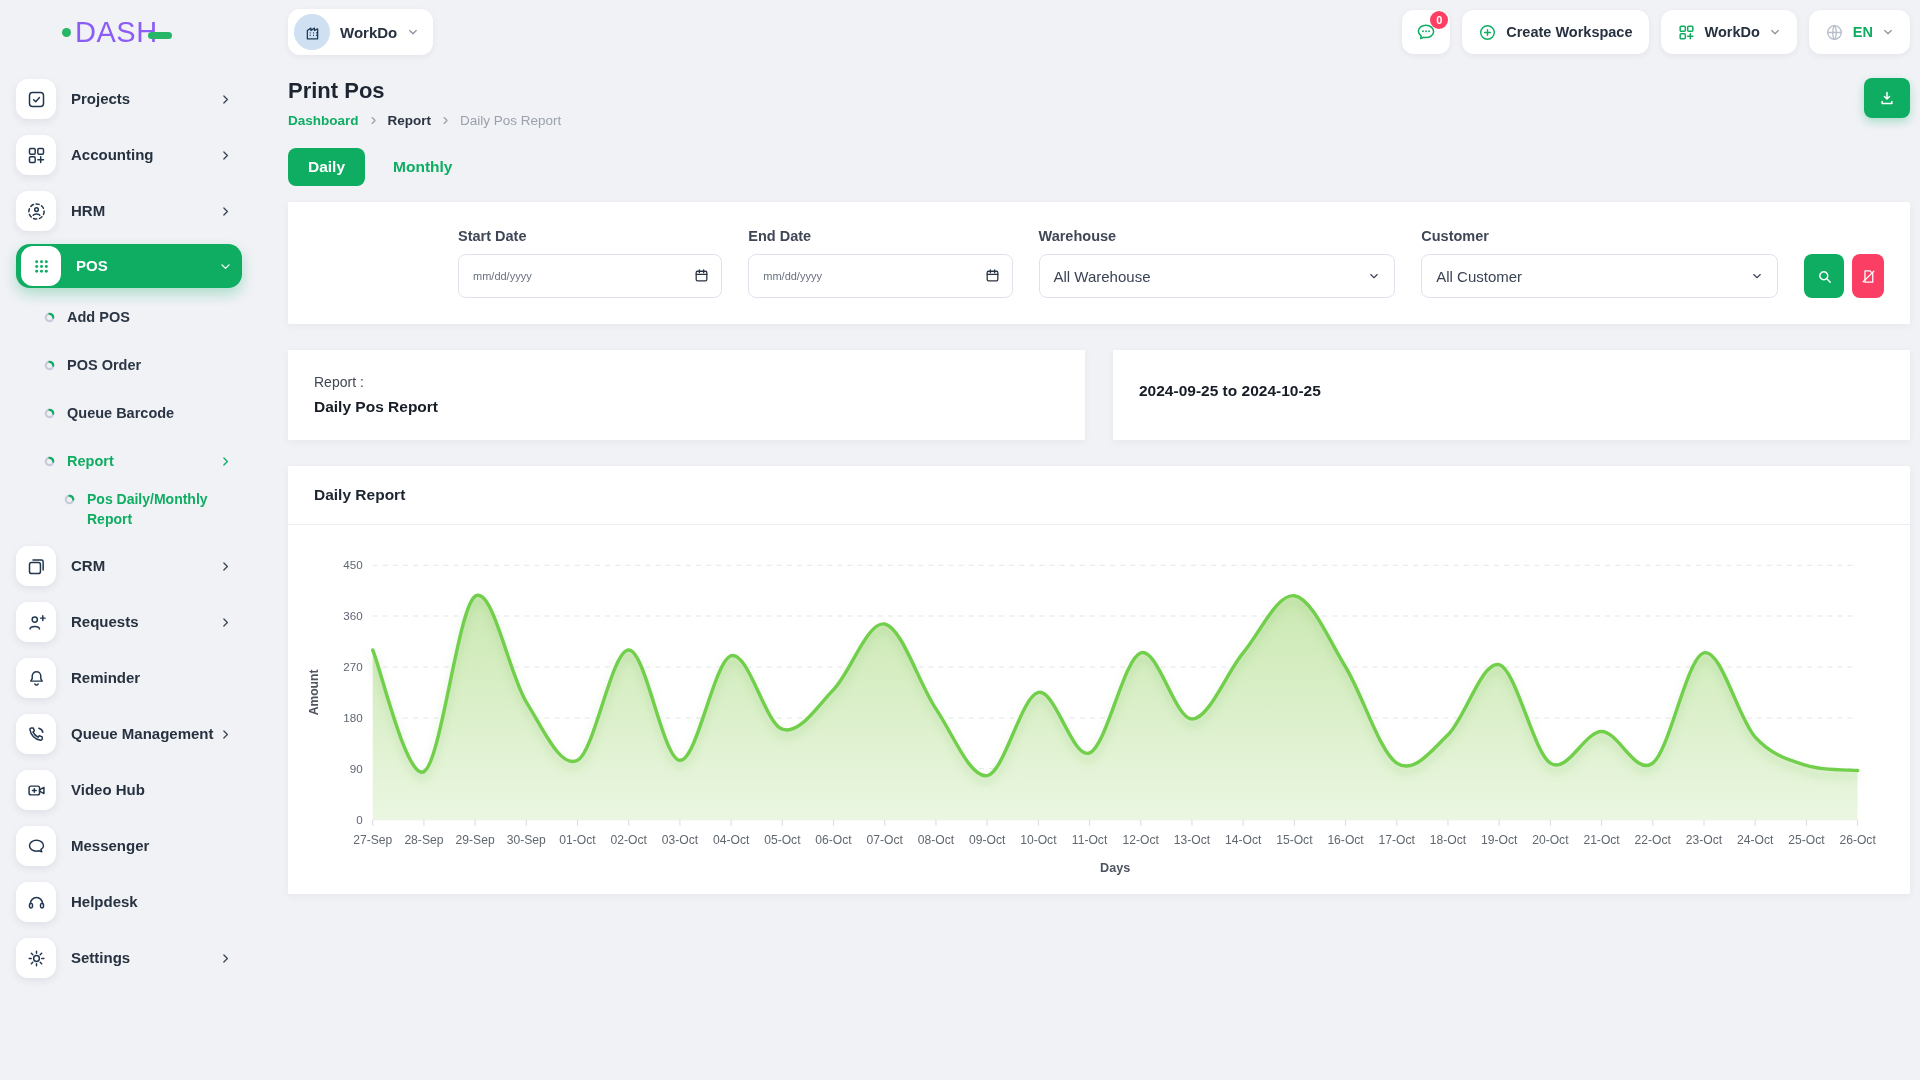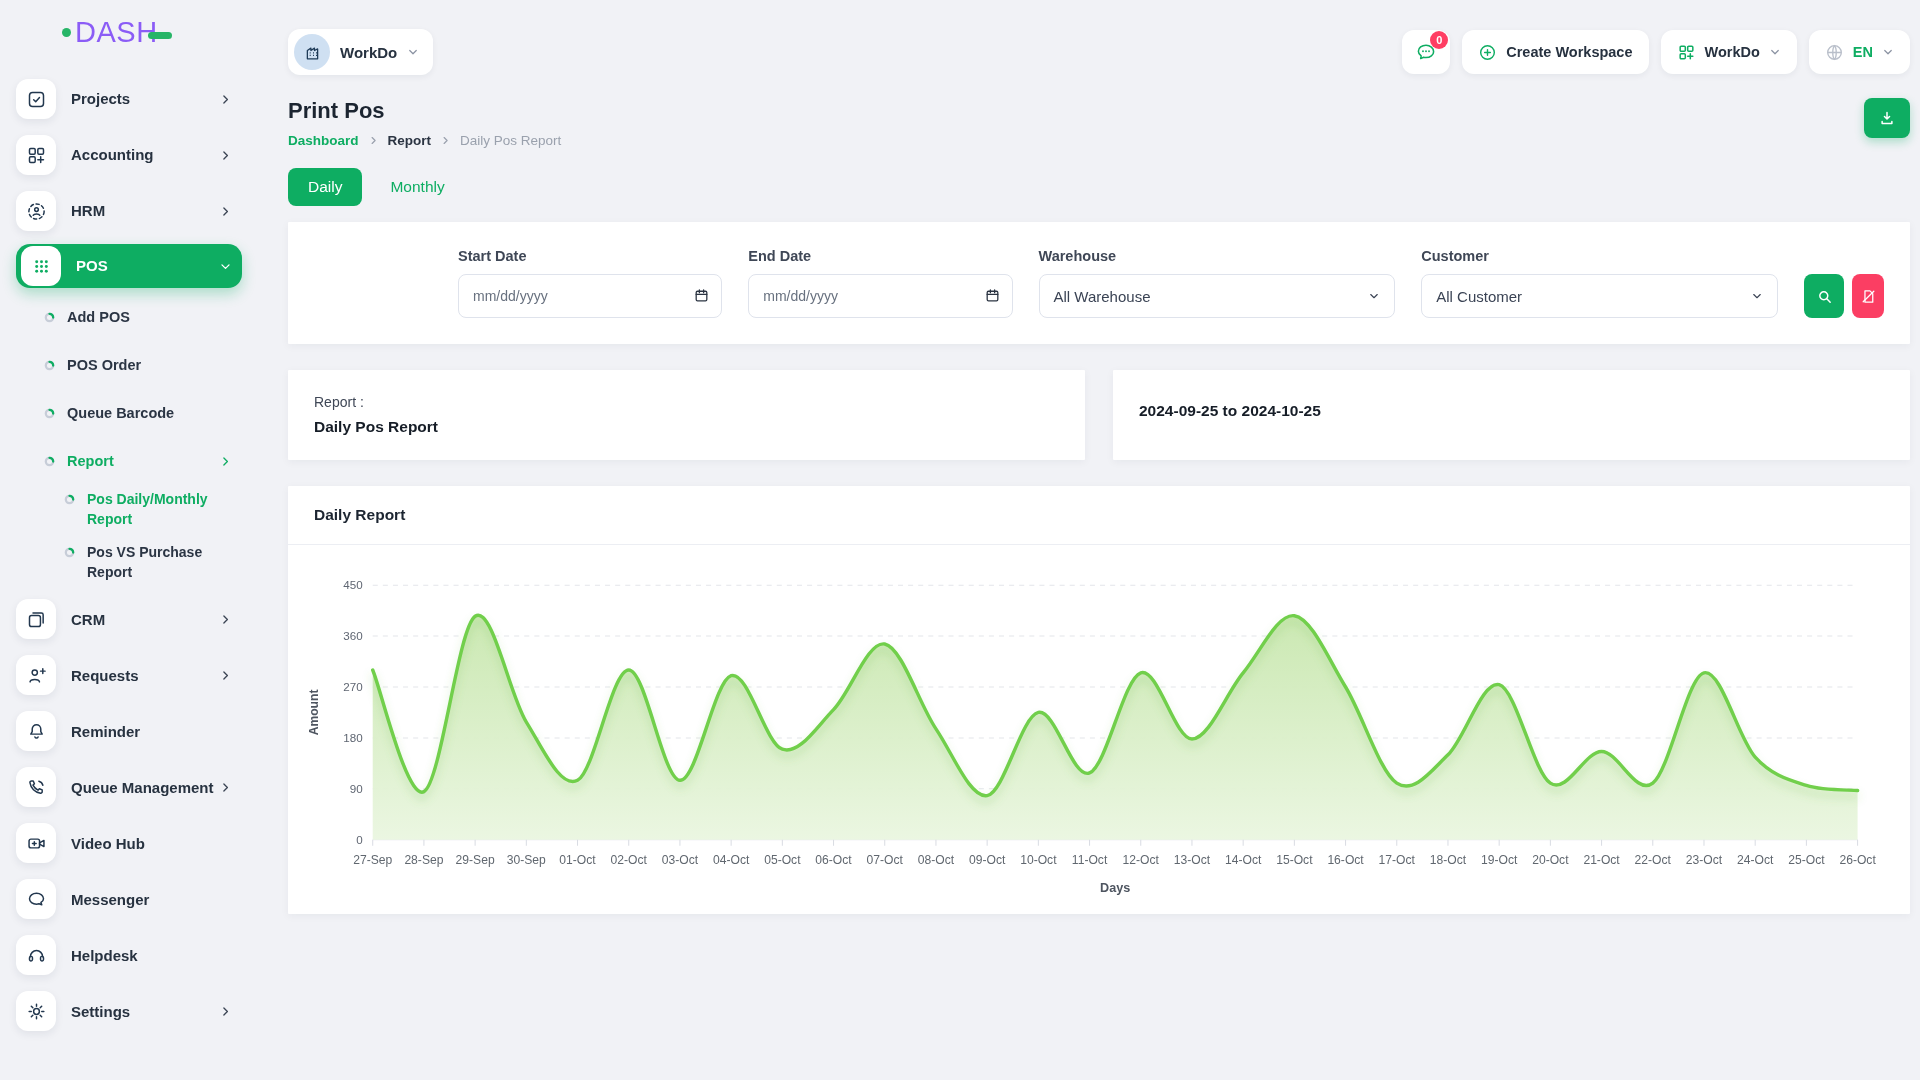--- a/index.html
+++ b/index.html
@@ -35,21 +35,21 @@
   .nav-row1 .bullet { margin-right:12px; flex:0 0 11px; }
   .nav-row1 .sub-label { font-size:14.5px; font-weight:600; color:#2b3544; }
   .nav-row1.active .sub-label { color:#0ead62; }
   .nav-row1.active .nav-chev { color:#0ead62; margin-left:auto; }
   .nav-row2 { display:flex; align-items:flex-start; margin:0 0 14px 0; padding-left:48px; cursor:pointer; }
   .nav-row2 .bullet { margin:4px 12px 0 0; flex:0 0 11px; }
   .nav-row2 .sub-label { font-size:14px; font-weight:600; color:#2b3544; line-height:1.4; max-width:150px; }
   .nav-row2.active .sub-label { color:#0ead62; }
 
   
-  .shell { margin-left:260px; padding:0 10px 0 28px;margin-top:20px; }
+  .shell { margin-left:260px; padding:0 10px 0 28px; }
   .topbar { height:64px; display:flex; align-items:center; justify-content:space-between; }
   .ws-pill { background:#fff; border-radius:12px; padding:5px 14px 5px 6px; display:flex; align-items:center; gap:10px;
              box-shadow:0 2px 6px rgba(20,30,50,.06); font-size:15px; font-weight:700; color:#273240; cursor:pointer; }
   .ws-avatar { width:36px; height:36px; border-radius:50%; background:#cfe0f2; display:flex; align-items:center; justify-content:center; color:#1d3a57; }
   .ws-avatar svg { width:19px; height:19px; }
   .chev-sm { color:#8a92a2; } .chev-sm svg { width:12px; height:12px; }
   .topbar-right { display:flex; align-items:center; gap:12px; }
   .pill { background:#fff; border-radius:12px; height:44px; display:flex; align-items:center; gap:9px; padding:0 16px;
           box-shadow:0 2px 6px rgba(20,30,50,.06); font-size:14.5px; font-weight:700; color:#273240; cursor:pointer; }
   .pill .g-ico { color:#0ead62; } .pill .g-ico svg { width:19px; height:19px; }
@@ -66,31 +66,31 @@
   .breadcrumb { display:flex; align-items:center; gap:9px; margin-top:9px; font-size:13.5px; }
   .bc-link { color:#0ead62; font-weight:600; cursor:pointer; }
   .bc-mid { color:#2b3442; font-weight:600; }
   .bc-cur { color:#9aa1ad; font-weight:500; }
   .bc-sep { color:#9aa1ad; } .bc-sep svg { width:11px; height:11px; }
   .dl-btn { width:46px; height:40px; border-radius:8px; background:#0ead62; color:#fff; border:none; cursor:pointer;
             display:flex; align-items:center; justify-content:center; box-shadow:0 4px 10px rgba(14,173,98,.30); }
   .dl-btn svg { width:18px; height:18px; }
 
   .tabs { display:flex; align-items:center; gap:28px; margin-top:20px; }
-  .tab { font-size:15.5px; font-weight:400; color:#0ead62; background:none; border:none; cursor:pointer; padding:0; font-family:inherit; }
+  .tab { font-size:15.5px; font-weight:700; color:#0ead62; background:none; border:none; cursor:pointer; padding:0; font-family:inherit; }
   .tab.active { background:#0ead62; color:#fff; padding:10px 20px; border-radius:8px; }
 
   
   .card { background:#fff; border-radius:1px; box-shadow:0 2px 8px rgba(20,30,50,.05); }
   .filter-card { margin-top:16px; padding:26px 26px; display:grid;
                  grid-template-columns:118px 1fr 1fr 1.35fr 1.35fr auto; gap:26px; align-items:end; }
   .fgroup label { display:block; font-size:14.5px; font-weight:600; color:#3f4756; margin-bottom:10px; }
   .control { position:relative; height:44px; }
   .control input { width:100%; height:44px; border:1px solid #dfe3ec; border-radius:8px; padding:0 34px 0 14px;
-                   font-size:14px; color:#525c6e; font-family:inherit; background:#fff; }
+                   font-size:11px; color:#525c6e; font-family:inherit; background:#fff; }
   .control input::placeholder { color:#68717f; }
   .cal-ico { position:absolute; right:12px; top:13px; color:#2b3442; pointer-events:none; } .cal-ico svg { width:17px; height:17px; }
   .selectbox { height:44px; border:1px solid #dfe3ec; border-radius:8px; padding:0 14px; display:flex; align-items:center;
                justify-content:space-between; font-size:15px; color:#3a4354; cursor:pointer; background:#fff; }
   .selectbox .chev-sm { color:#3a4354; }
   .fbuttons { display:flex; gap:8px; }
   .sq-btn { height:44px; border:none; border-radius:8px; color:#fff; cursor:pointer; display:flex; align-items:center; justify-content:center; }
   .search-btn { width:40px; background:#0ead62; }
   .reset-btn { width:32px; background:#fb3e63; }
   .sq-btn svg { width:17px; height:17px; }
@@ -227,29 +227,20 @@
         </span>
       </div>
       <div class="nav-row2 active">
         <span>
           <svg class="bullet" width="11" height="11" viewBox="0 0 24 24">
             <circle cx="12" cy="12" r="8" fill="none" stroke="#c7cdd8" stroke-width="5"></circle>
             <path d="M12 4a8 8 0 0 1 8 8" fill="none" stroke="#0ead62" stroke-width="5" stroke-linecap="round"></path>
           </svg>
         </span>
         <span class="sub-label">Pos Daily/Monthly Report</span>
-      </div>
-      <div class="nav-row2">
-        <span>
-          <svg class="bullet" width="11" height="11" viewBox="0 0 24 24">
-            <circle cx="12" cy="12" r="8" fill="none" stroke="#c7cdd8" stroke-width="5"></circle>
-            <path d="M12 4a8 8 0 0 1 8 8" fill="none" stroke="#0ead62" stroke-width="5" stroke-linecap="round"></path>
-          </svg>
-        </span>
-        <span class="sub-label">Pos VS Purchase Report</span>
       </div>
       <div class="nav-row0">
         <span class="icon-sq">
           <svg viewBox="0 0 24 24" fill="none" stroke="currentColor" stroke-width="1.7" stroke-linecap="round" stroke-linejoin="round">
             <rect x="4" y="7.5" width="12.5" height="12.5" rx="2.4"></rect>
             <path d="M8 4.5h9.6a2 2 0 0 1 2 2V16"></path>
           </svg>
         </span>
         <span class="nav-label">CRM</span>
         <span class="nav-chev">

